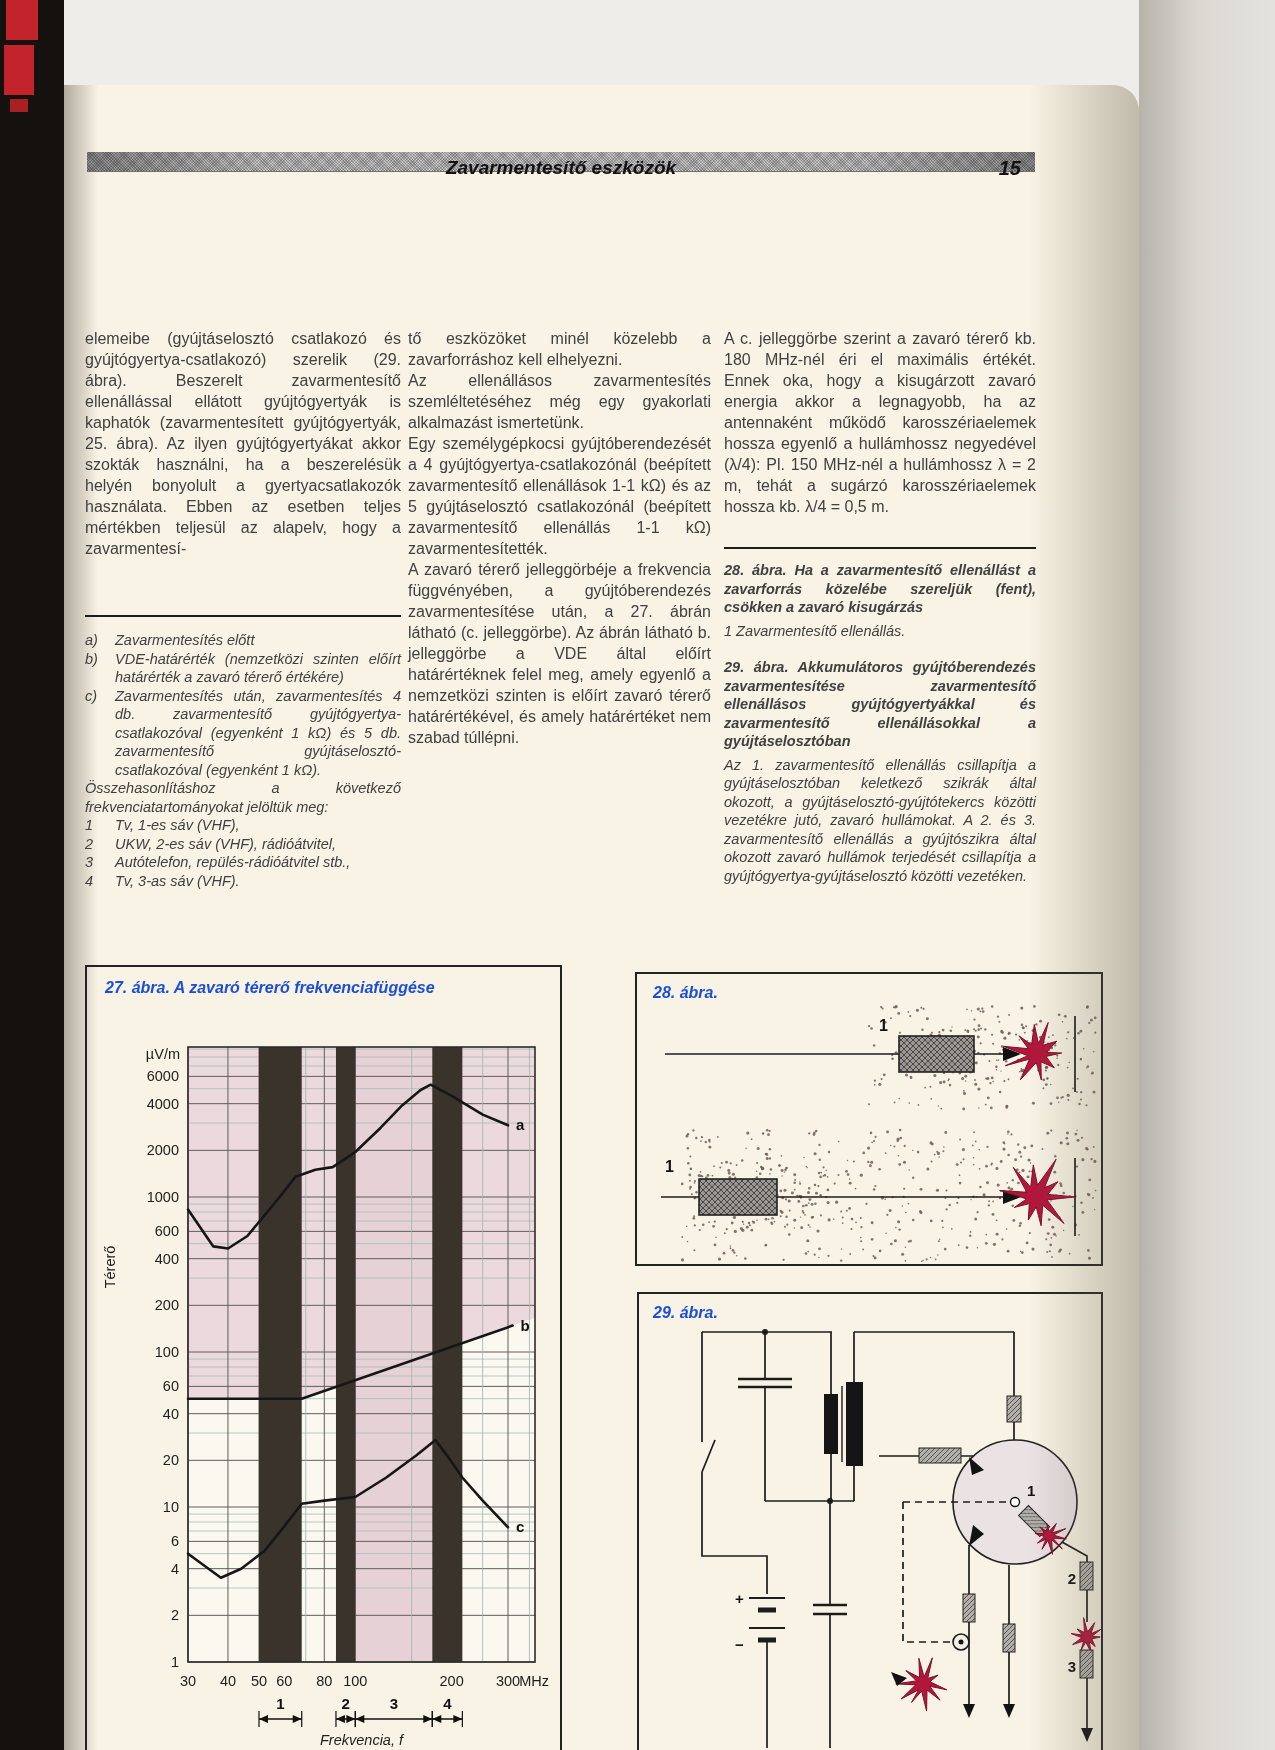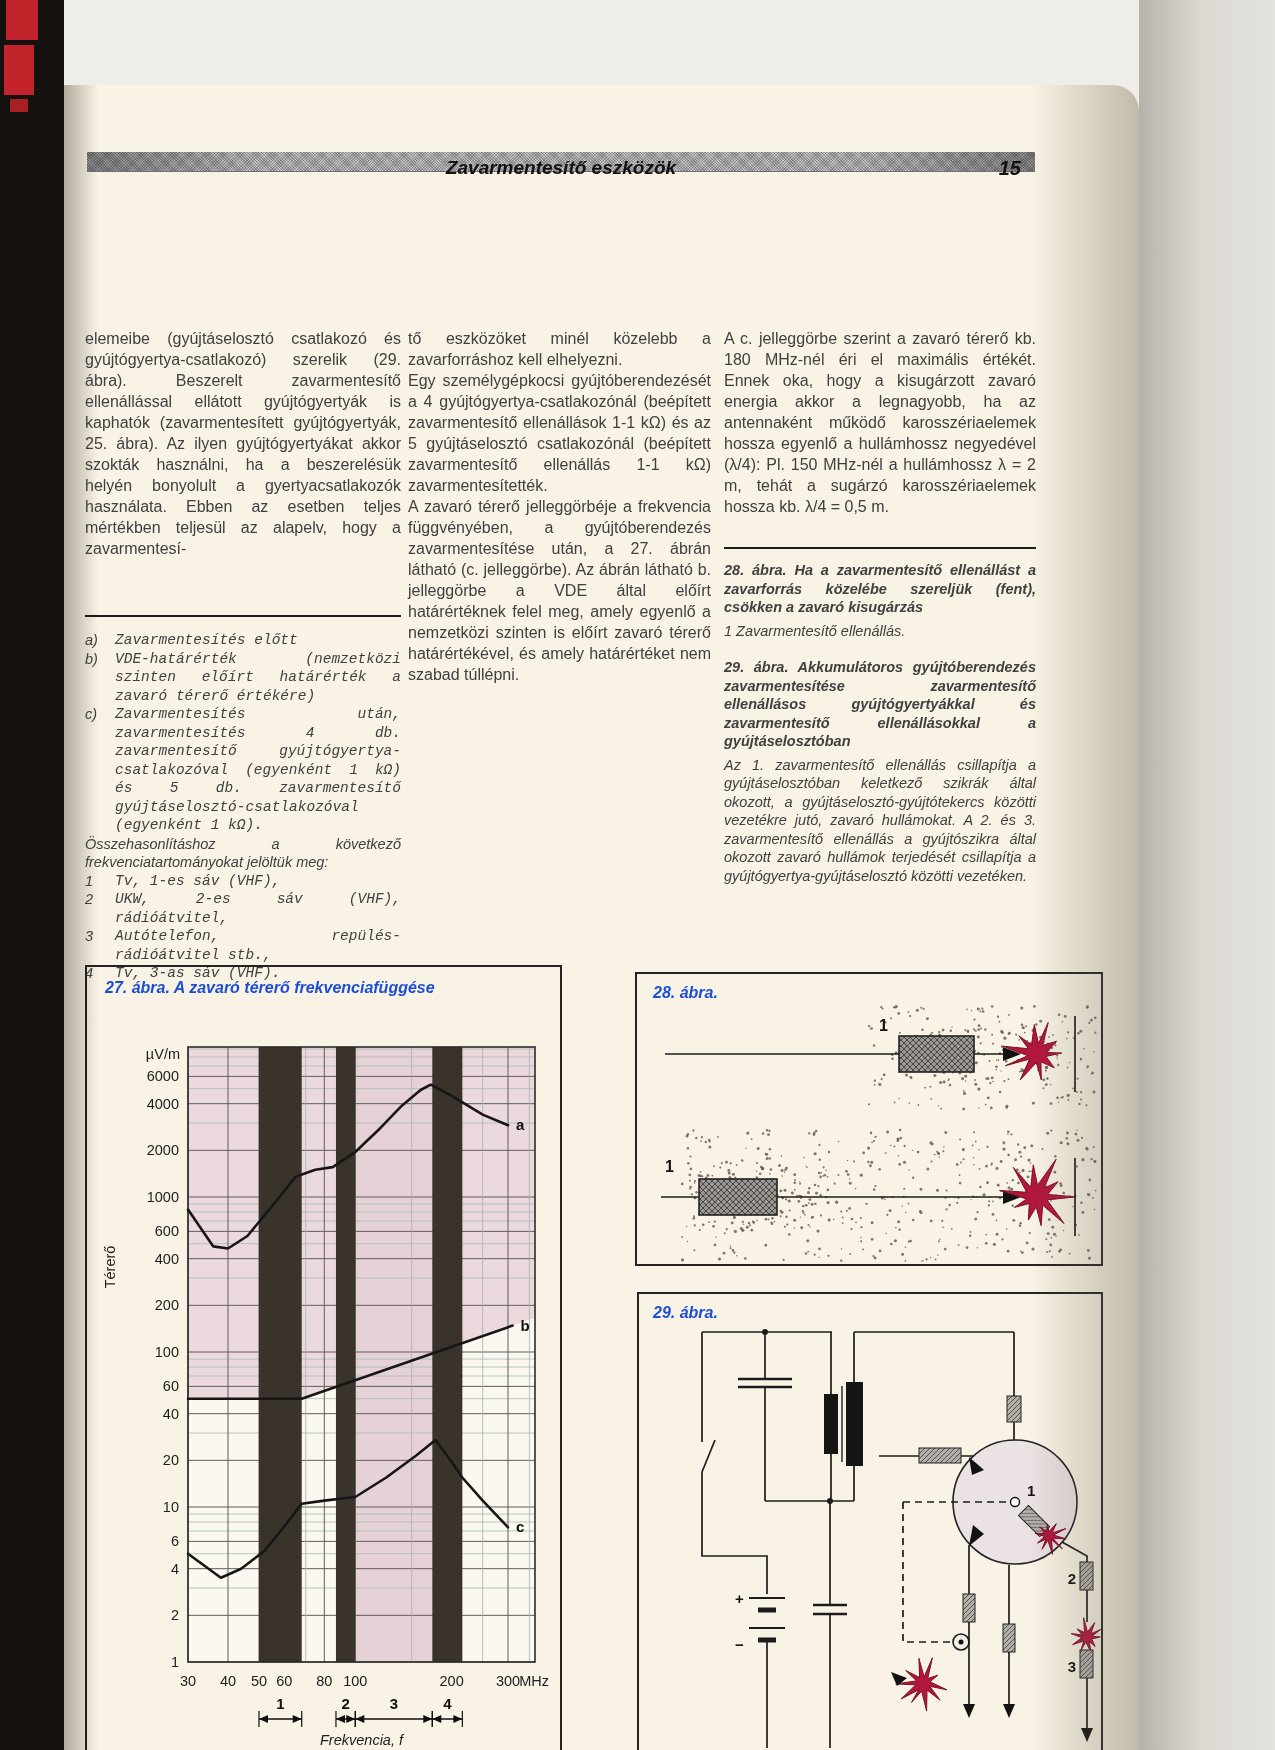--- a/index.html
+++ b/index.html
@@ -33,21 +33,21 @@
   .hdr .n{position:absolute;right:14px;top:5px;font:bold italic 20px/22px "Liberation Sans",sans-serif;color:#111;}
 
   
   .col{position:absolute;top:243px;color:#404040;}
   .col p.body{font-size:16px;line-height:21px;text-align:justify;margin:0;}
   .rule{border-top:2px solid #1c1c1c;height:0;}
   .capT{font:bold italic 14.5px/18.5px "Liberation Sans",sans-serif;margin:0 0 5px 0;text-align:justify;}
   .capX{font:italic 14.5px/18.5px "Liberation Sans",sans-serif;margin:0;text-align:justify;}
   .capItem{display:flex;font:italic 14.5px/18.5px "Liberation Sans",sans-serif;}
   .capItem .m{flex:0 0 30px;}
-  .capItem .tx{flex:1 1 auto;text-align:justify;font-family:Liberation Mono, monospace;}
+  .capItem .tx{flex:1 1 auto;text-align:justify;}
 
   
   .figbox{position:absolute;border:2px solid #232323;}
   .figtitle{position:absolute;left:16px;top:10px;font:bold italic 16px/18px "Liberation Sans",sans-serif;color:#1d4ed8;}
   svg{position:absolute;left:0;top:0;}
   svg text{font-family:"Liberation Sans",sans-serif;}
   .w{stroke:#1c1c1c;stroke-width:1.7;fill:none;}
   .wd{stroke:#1c1c1c;stroke-width:1.7;fill:none;stroke-dasharray:7 5;}
   .fl{font:bold 16px "Liberation Sans",sans-serif;fill:#121212;}
   .fls{font:bold 15px "Liberation Sans",sans-serif;fill:#121212;}
@@ -99,20 +99,21 @@
       <span class="tx">Autótelefon, repülés-rádióátvitel stb.,</span>
       </div>
     <div class="capItem">
       <span class="m">4</span>
       <span class="tx">Tv, 3-as sáv (VHF).</span>
       </div>
   </div>
 
   <div class="col" style="left:344px;width:303px;">
     <p class="body">tő eszközöket minél közelebb a zavarforráshoz kell elhelyezni.</p>
+    <p class="body">Az ellenállásos zavarmentesítés szemléltetéséhez még egy gyakorlati alkalmazást ismertetünk.</p>
     <p class="body">Egy személygépkocsi gyújtóberendezését a 4 gyújtógyertya-csatlakozónál (beépített zavarmentesítő ellenállások 1-1 kΩ) és az 5 gyújtáselosztó csatlakozónál (beépített zavarmentesítő ellenállás 1-1 kΩ) zavarmentesítették.</p>
     <p class="body">A zavaró térerő jelleggörbéje a frekvencia függvényében, a gyújtóberendezés zavarmentesítése után, a 27. ábrán látható (c. jelleggörbe). Az ábrán látható b. jelleggörbe a VDE által előírt határértéknek felel meg, amely egyenlő a nemzetközi szinten is előírt zavaró térerő határértékével, és amely határértéket nem szabad túllépni.</p>
   </div>
 
   <div class="col" style="left:660px;width:312px;">
     <p class="body">A c. jelleggörbe szerint a zavaró térerő kb. 180 MHz-nél éri el maximális értékét. Ennek oka, hogy a kisugárzott zavaró energia akkor a legnagyobb, ha az antennaként működő karosszériaelemek hossza egyenlő a hullámhossz negyedével (λ/4): Pl. 150 MHz-nél a hullámhossz λ = 2 m, tehát a sugárzó karosszériaelemek hossza kb. λ/4 = 0,5 m.</p>
     <div class="rule" style="margin:30px 0 12px 0;"></div>
     <p class="capT">28. ábra. Ha a zavarmentesítő ellenállást a zavarforrás közelébe szereljük (fent), csökken a zavaró kisugárzás</p>
     <p class="capX">1 Zavarmentesítő ellenállás.</p>
     <p class="capT" style="margin-top:18px;">29. ábra. Akkumulátoros gyújtóberendezés zavarmentesítése zavarmentesítő ellenállásos gyújtógyertyákkal és zavarmentesítő ellenállásokkal a gyújtáselosztóban</p>

